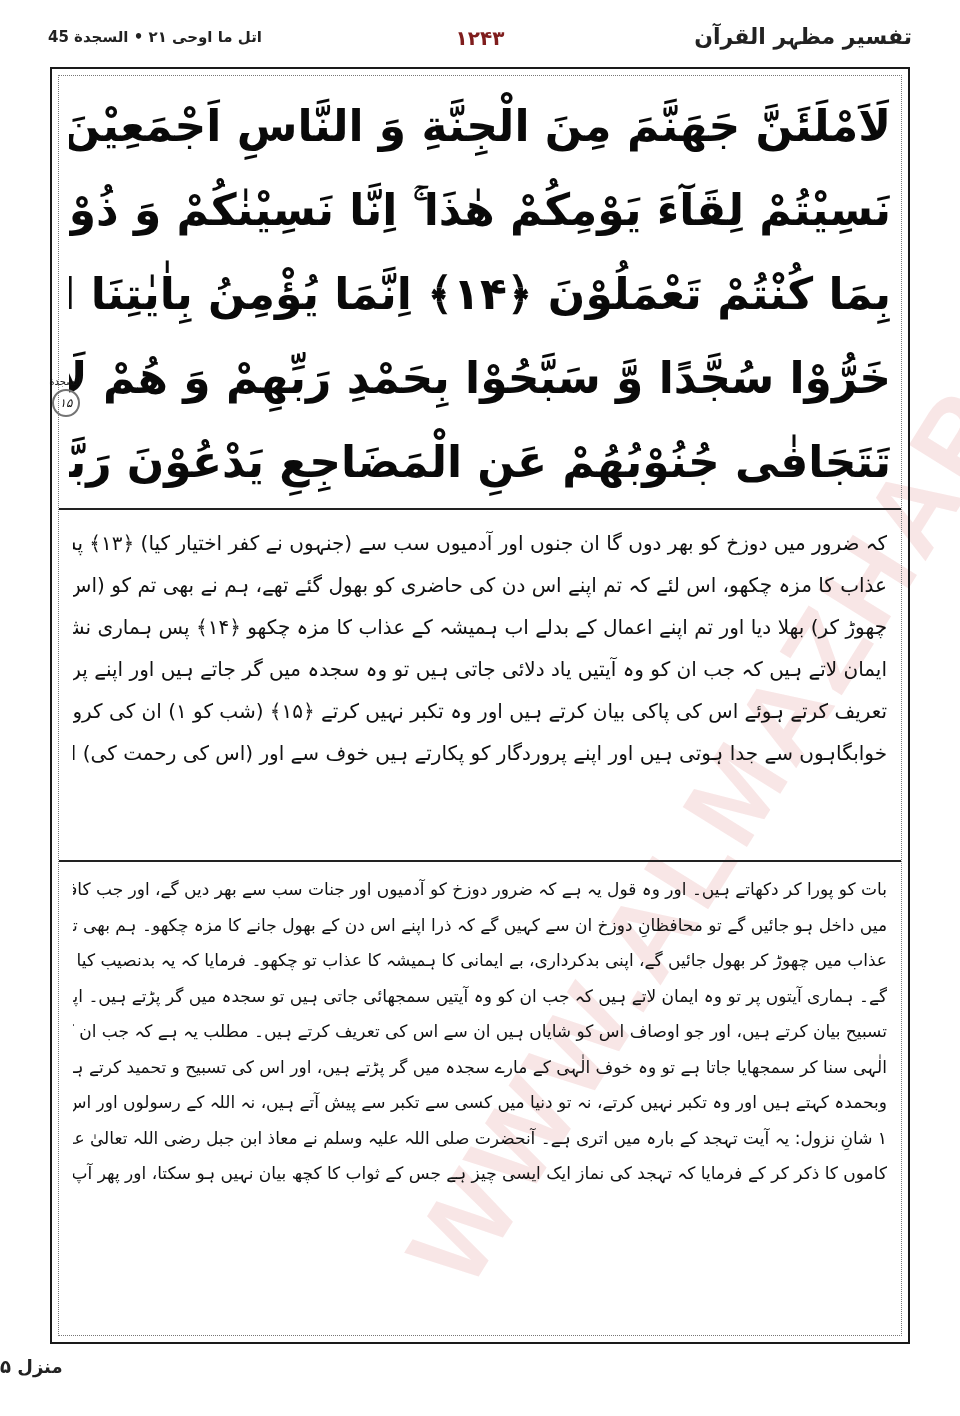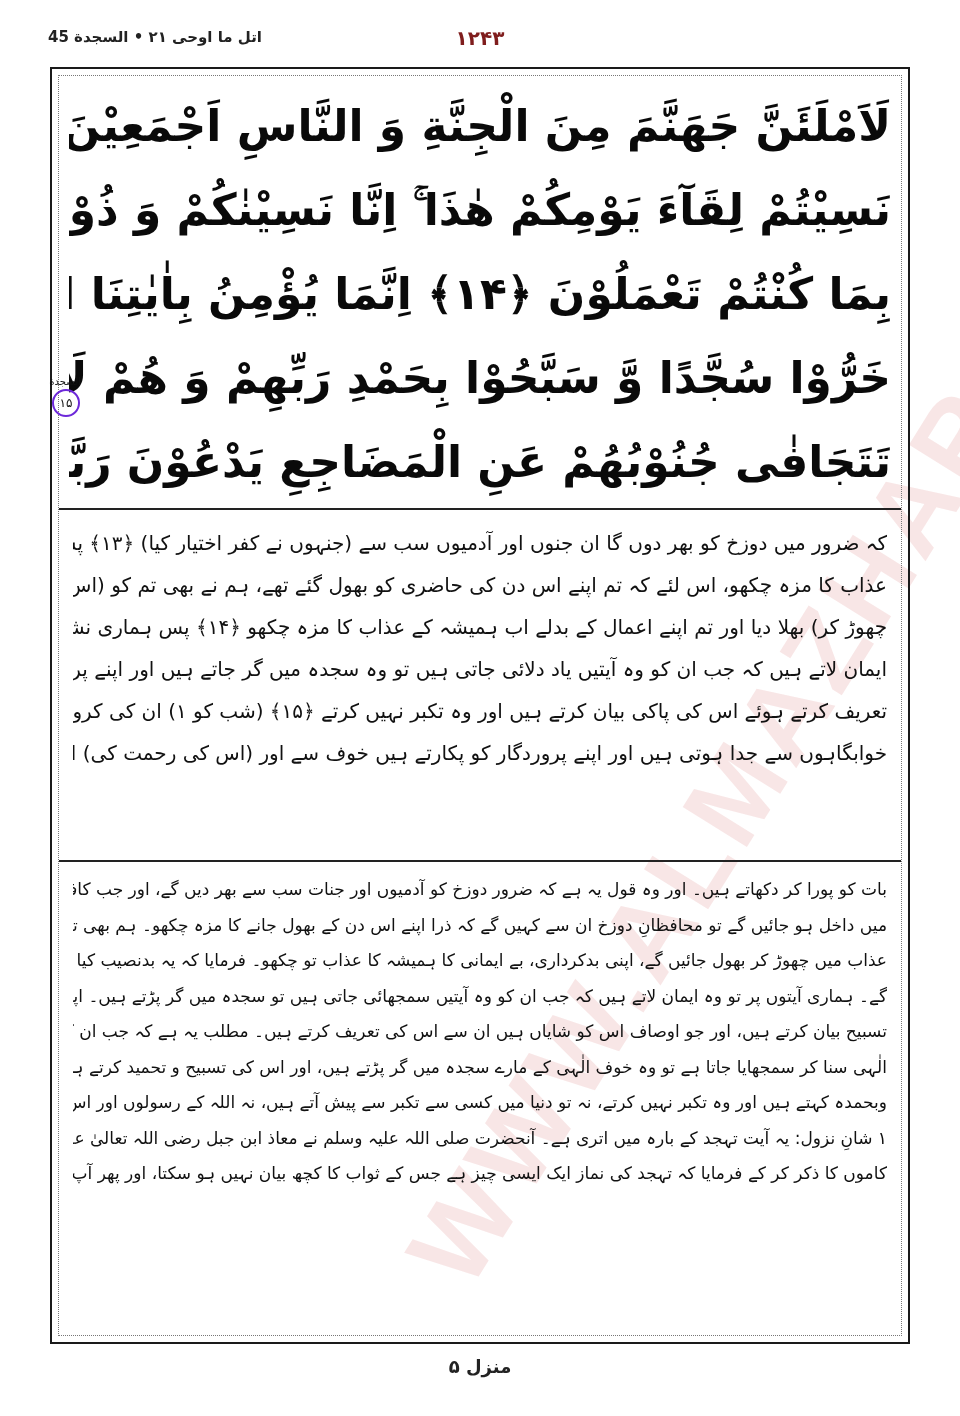--- a/index.html
+++ b/index.html
@@ -99,24 +99,25 @@
       text-align: center;
       font-size: 10px;
       direction: rtl;
       margin-left: 32px;
     }
     .sajdah-marker .circle {
       display: block;
       width: 24px;
       height: 24px;
       line-height: 24px;
-      border: 2px solid #6d28d9;
+      border: 2px solid #737373;
       border-radius: 50%;
       margin: 2px auto 0 auto;
       font-size: 12px;
+      font-style: italic;
     }
     .translation-section {
       top: 436px;
       height: 350px;
       border-bottom: 2px solid #222;
       padding: 10px 14px 0 14px;
     }
     .tafsir-section {
       top: 788px;
       height: 475px;
@@ -163,31 +164,32 @@
       transform-origin: center center;
       white-space: nowrap;
       pointer-events: none;
       letter-spacing: 6px;
     }
     .page-footer {
       position: absolute;
       top: 1356px;
       left: 0;
       width: 960px;
-      text-align: center;
+      text-align: left;
       font-size: 18px;
       font-weight: bold;
       direction: rtl;
       color: #222;
     }
   </style>
 </head>
 <body>
 
 <div class="page-header">
+  <div class="book-title">تفسیر مظہر القرآن</div>
   <div class="page-number">۱۲۴۳</div>
   <div class="surah-info">اتل ما اوحی ۲۱ • السجدة 45</div>
 </div>
 
 <div class="watermark">WWW.ALMAZHAR.COM</div>
 
 <div class="frame">
   <div class="frame-inner">
 
     <div class="section arabic-section">

